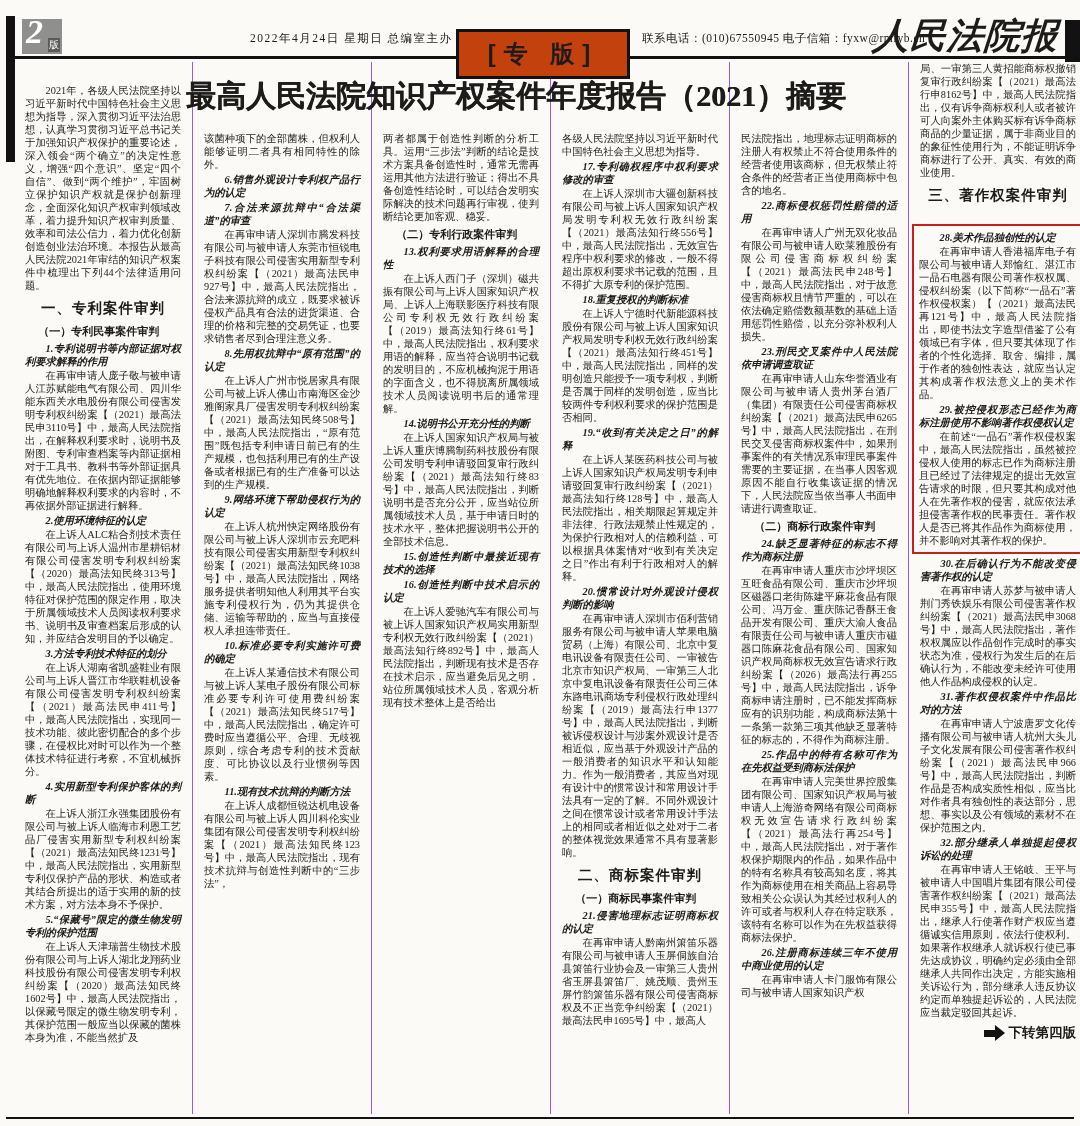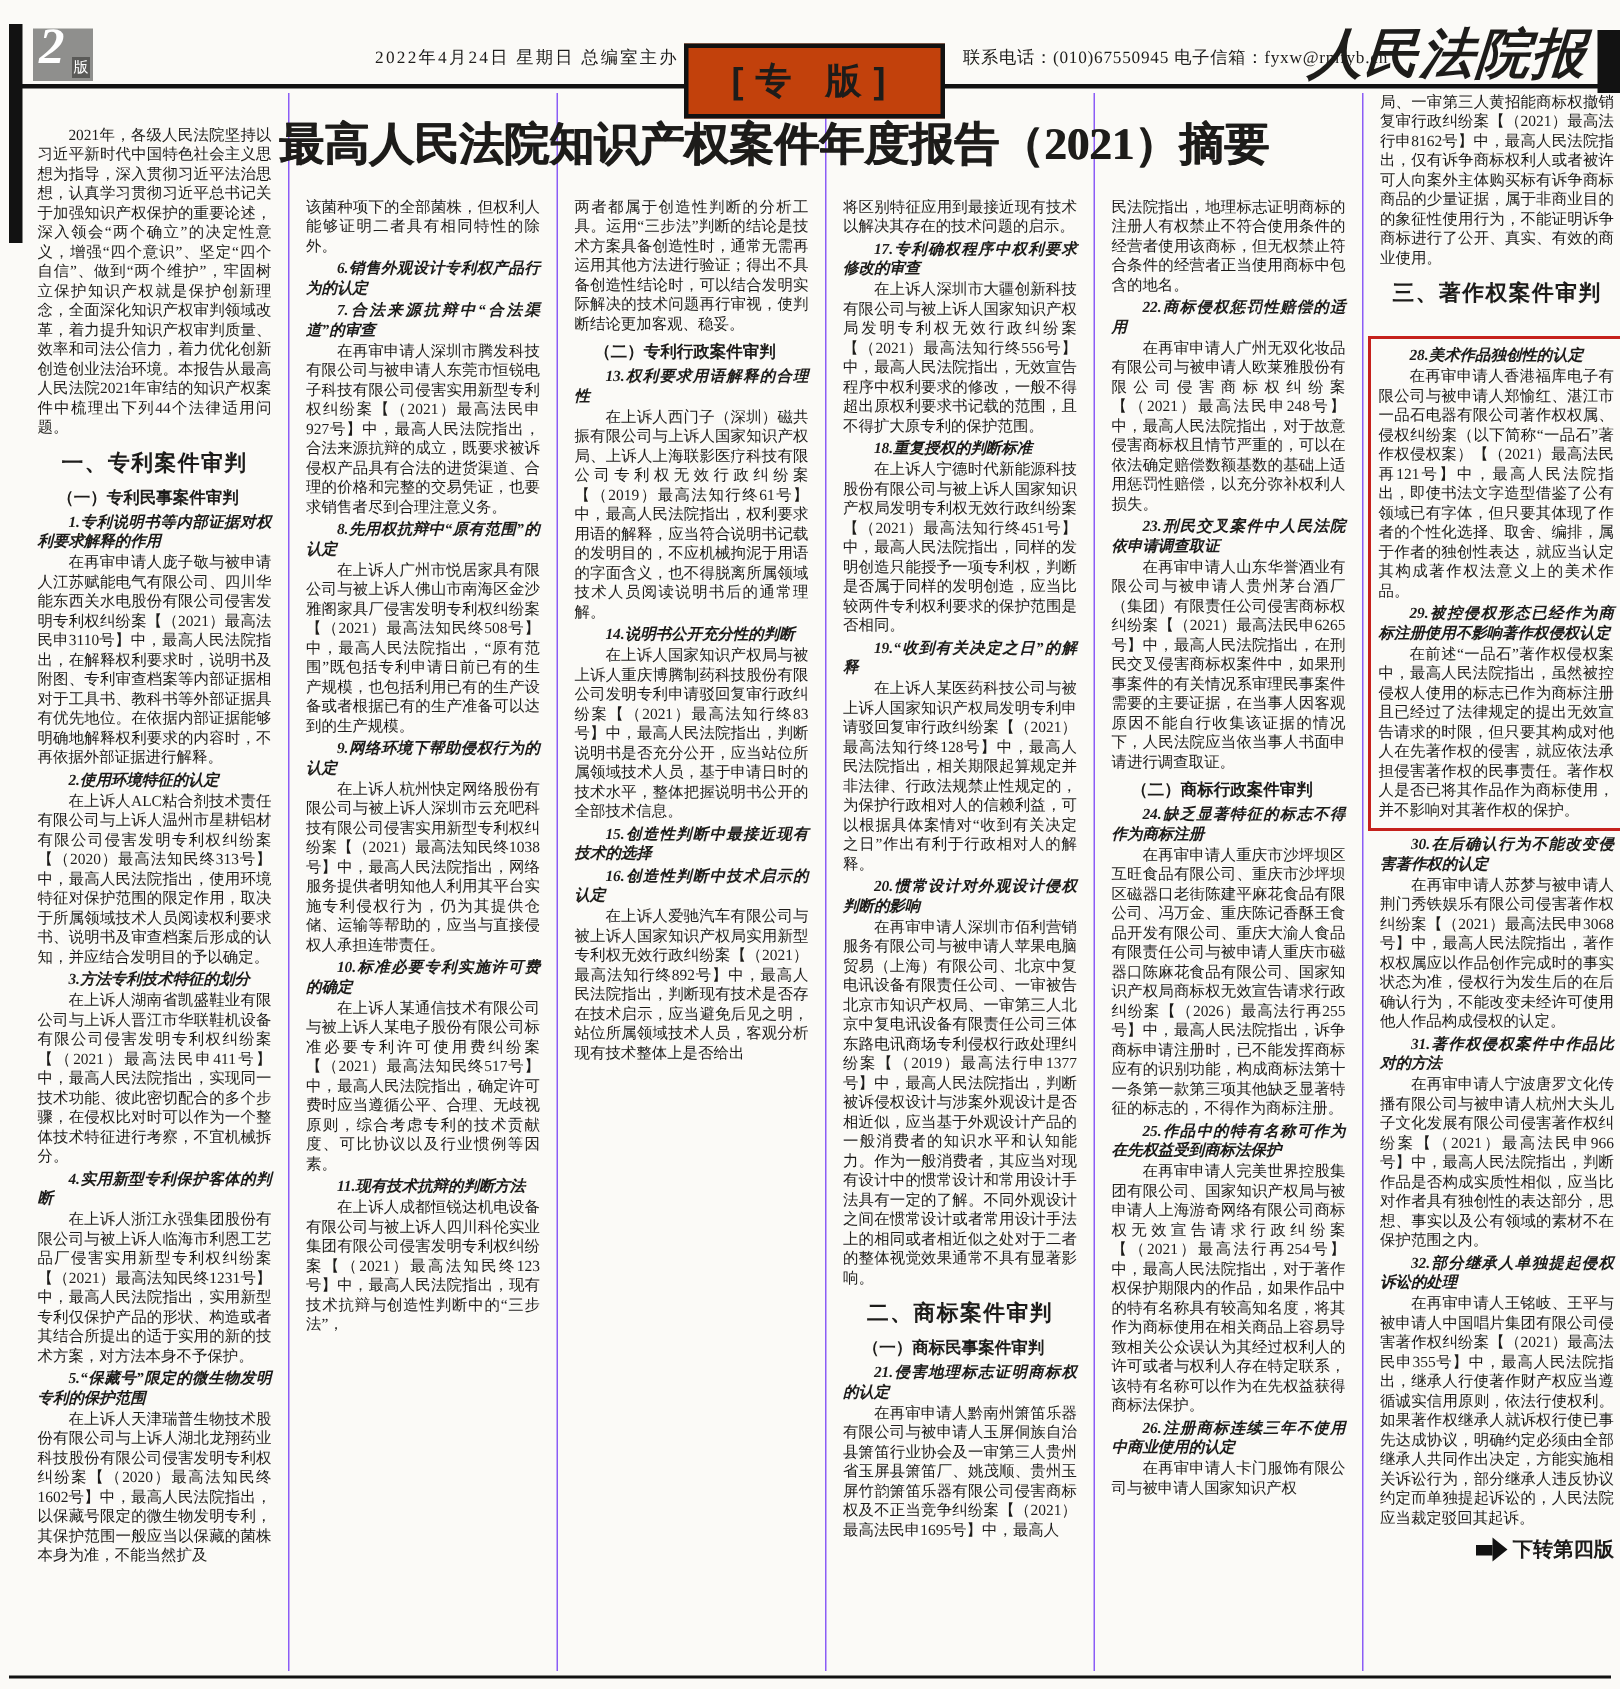--- a/index.html
+++ b/index.html
@@ -105,21 +105,21 @@
         <div class="sec-h2">（二）专利行政案件审判</div>
         <div class="item-h">13.权利要求用语解释的合理性</div>
         <div class="para">在上诉人西门子（深圳）磁共振有限公司与上诉人国家知识产权局、上诉人上海联影医疗科技有限公司专利权无效行政纠纷案【（2019）最高法知行终61号】中，最高人民法院指出，权利要求用语的解释，应当符合说明书记载的发明目的，不应机械拘泥于用语的字面含义，也不得脱离所属领域技术人员阅读说明书后的通常理解。</div>
         <div class="item-h">14.说明书公开充分性的判断</div>
         <div class="para">在上诉人国家知识产权局与被上诉人重庆博腾制药科技股份有限公司发明专利申请驳回复审行政纠纷案【（2021）最高法知行终83号】中，最高人民法院指出，判断说明书是否充分公开，应当站位所属领域技术人员，基于申请日时的技术水平，整体把握说明书公开的全部技术信息。</div>
         <div class="item-h">15.创造性判断中最接近现有技术的选择</div>
         <div class="item-h">16.创造性判断中技术启示的认定</div>
         <div class="para">在上诉人爱驰汽车有限公司与被上诉人国家知识产权局实用新型专利权无效行政纠纷案【（2021）最高法知行终892号】中，最高人民法院指出，判断现有技术是否存在技术启示，应当避免后见之明，站位所属领域技术人员，客观分析现有技术整体上是否给出</div>
       </div>
     <div class="col under-title">
-        <div class="para ni">将区别特征应用到最接近现有技术以解决其存在的技术问题的启示。</div>
+        <div class="para ni">各级人民法院坚持以习近平新时代中国特色社会主义思想为指导。</div>
         <div class="item-h">17.专利确权程序中权利要求修改的审查</div>
         <div class="para">在上诉人深圳市大疆创新科技有限公司与被上诉人国家知识产权局发明专利权无效行政纠纷案【（2021）最高法知行终556号】中，最高人民法院指出，无效宣告程序中权利要求的修改，一般不得超出原权利要求书记载的范围，且不得扩大原专利的保护范围。</div>
         <div class="item-h">18.重复授权的判断标准</div>
         <div class="para">在上诉人宁德时代新能源科技股份有限公司与被上诉人国家知识产权局发明专利权无效行政纠纷案【（2021）最高法知行终451号】中，最高人民法院指出，同样的发明创造只能授予一项专利权，判断是否属于同样的发明创造，应当比较两件专利权利要求的保护范围是否相同。</div>
         <div class="item-h">19.“收到有关决定之日”的解释</div>
         <div class="para">在上诉人某医药科技公司与被上诉人国家知识产权局发明专利申请驳回复审行政纠纷案【（2021）最高法知行终128号】中，最高人民法院指出，相关期限起算规定并非法律、行政法规禁止性规定的，为保护行政相对人的信赖利益，可以根据具体案情对“收到有关决定之日”作出有利于行政相对人的解释。</div>
         <div class="item-h">20.惯常设计对外观设计侵权判断的影响</div>
         <div class="para">在再审申请人深圳市佰利营销服务有限公司与被申请人苹果电脑贸易（上海）有限公司、北京中复电讯设备有限责任公司、一审被告北京市知识产权局、一审第三人北京中复电讯设备有限责任公司三体东路电讯商场专利侵权行政处理纠纷案【（2019）最高法行申1377号】中，最高人民法院指出，判断被诉侵权设计与涉案外观设计是否相近似，应当基于外观设计产品的一般消费者的知识水平和认知能力。作为一般消费者，其应当对现有设计中的惯常设计和常用设计手法具有一定的了解。不同外观设计之间在惯常设计或者常用设计手法上的相同或者相近似之处对于二者的整体视觉效果通常不具有显著影响。</div>
         <div class="sec-h1">二、商标案件审判</div>
         <div class="sec-h2">（一）商标民事案件审判</div>

